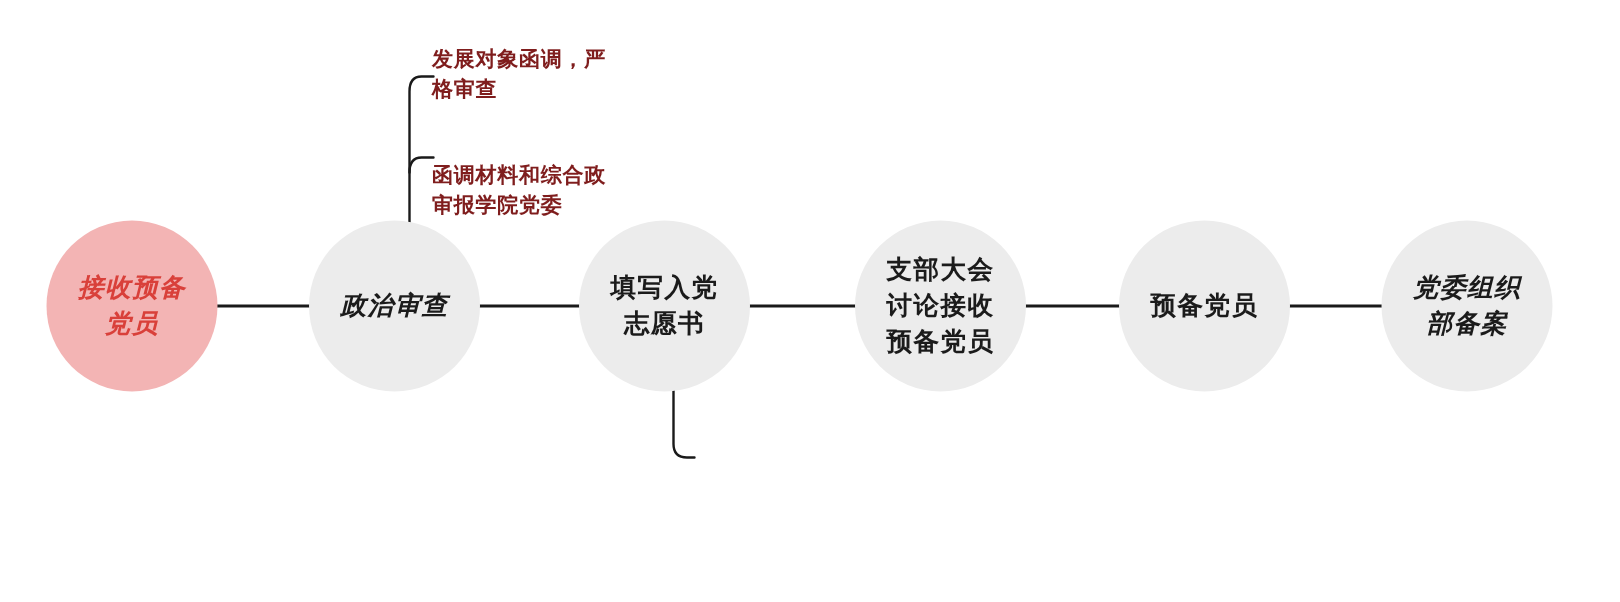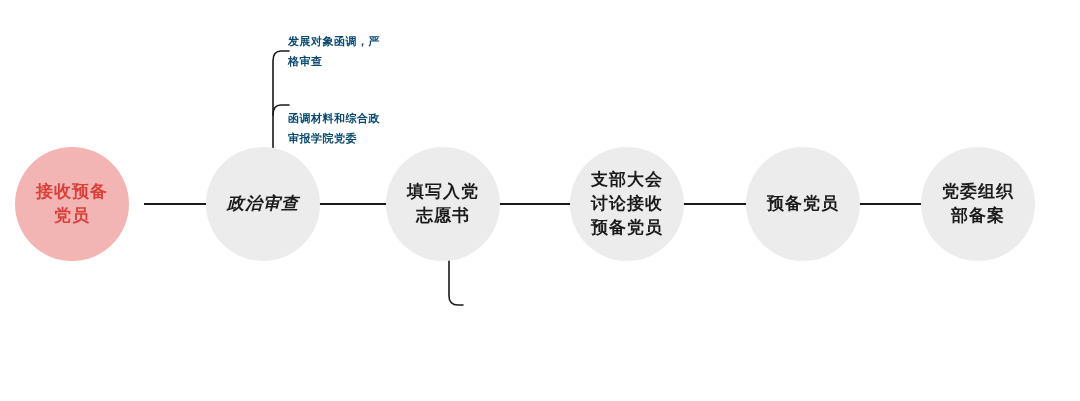--- a/index.html
+++ b/index.html
@@ -36,33 +36,33 @@
   .node .label {
     font-size: 17px;
     font-weight: bold;
     line-height: 24px;
     letter-spacing: 1px;
     color: #1b1b1b;
     white-space: pre-line;
   }
   .node.start { background: #f3b4b4; }
   .node.start .label { color: #d9403a; }
-  .n1 { left: 15px; }
+  .n1 { left: 31px; font-style: italic; }
   .n2 { left: 206px; font-style: italic; }
   .n3 { left: 386px; font-family: Liberation Serif, serif; }
   .n4 { left: 570px; }
   .n5 { left: 746px; }
-  .n6 { left: 921px; }
+  .n6 { left: 921px; font-style: italic; }
   .ann {
     position: absolute;
-    font-size: 11px;
+    font-size: 14px;
     font-weight: bold;
     line-height: 20px;
     letter-spacing: 0.5px;
-    color: #0c4a6e;
+    color: #7f1d1d;
     white-space: pre-line;
   }
   .ann1 { left: 288px; top: 31px; }
   .ann2 { left: 288px; top: 108px; }
   .ann3 { left: 463px; top: 294px; }
 </style>
 </head>
 <body>
 
 <div class="canvas">

